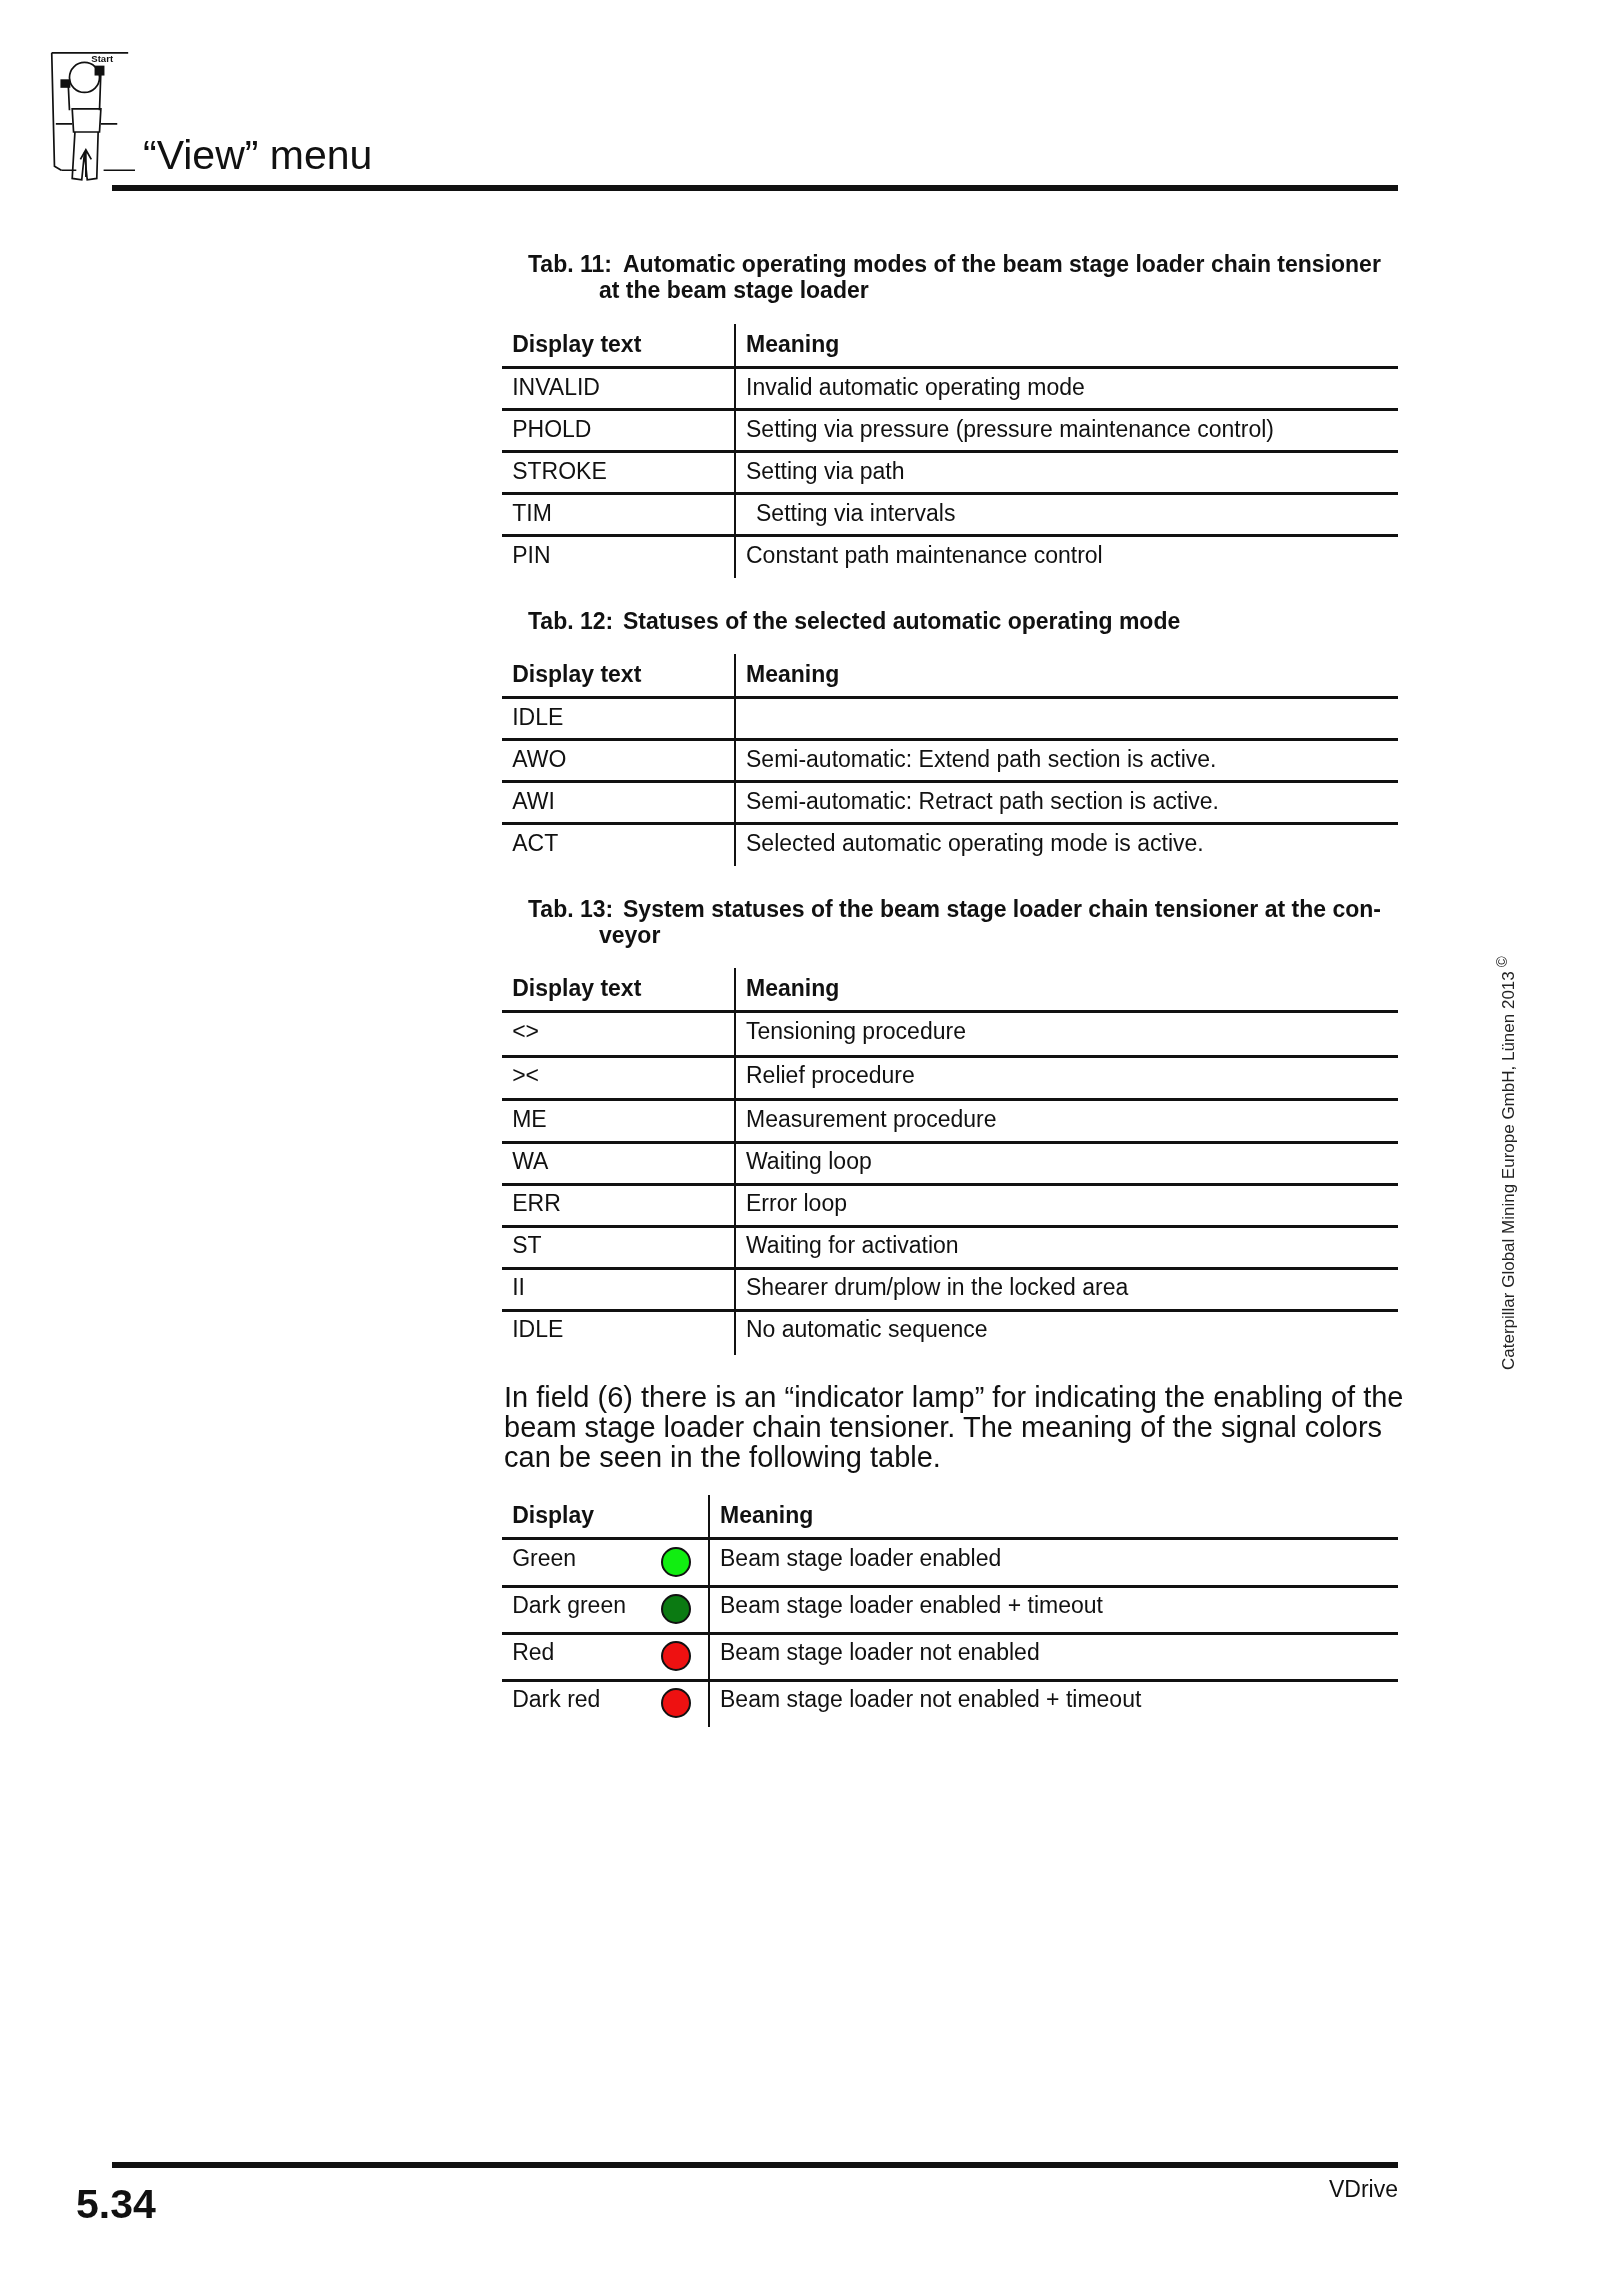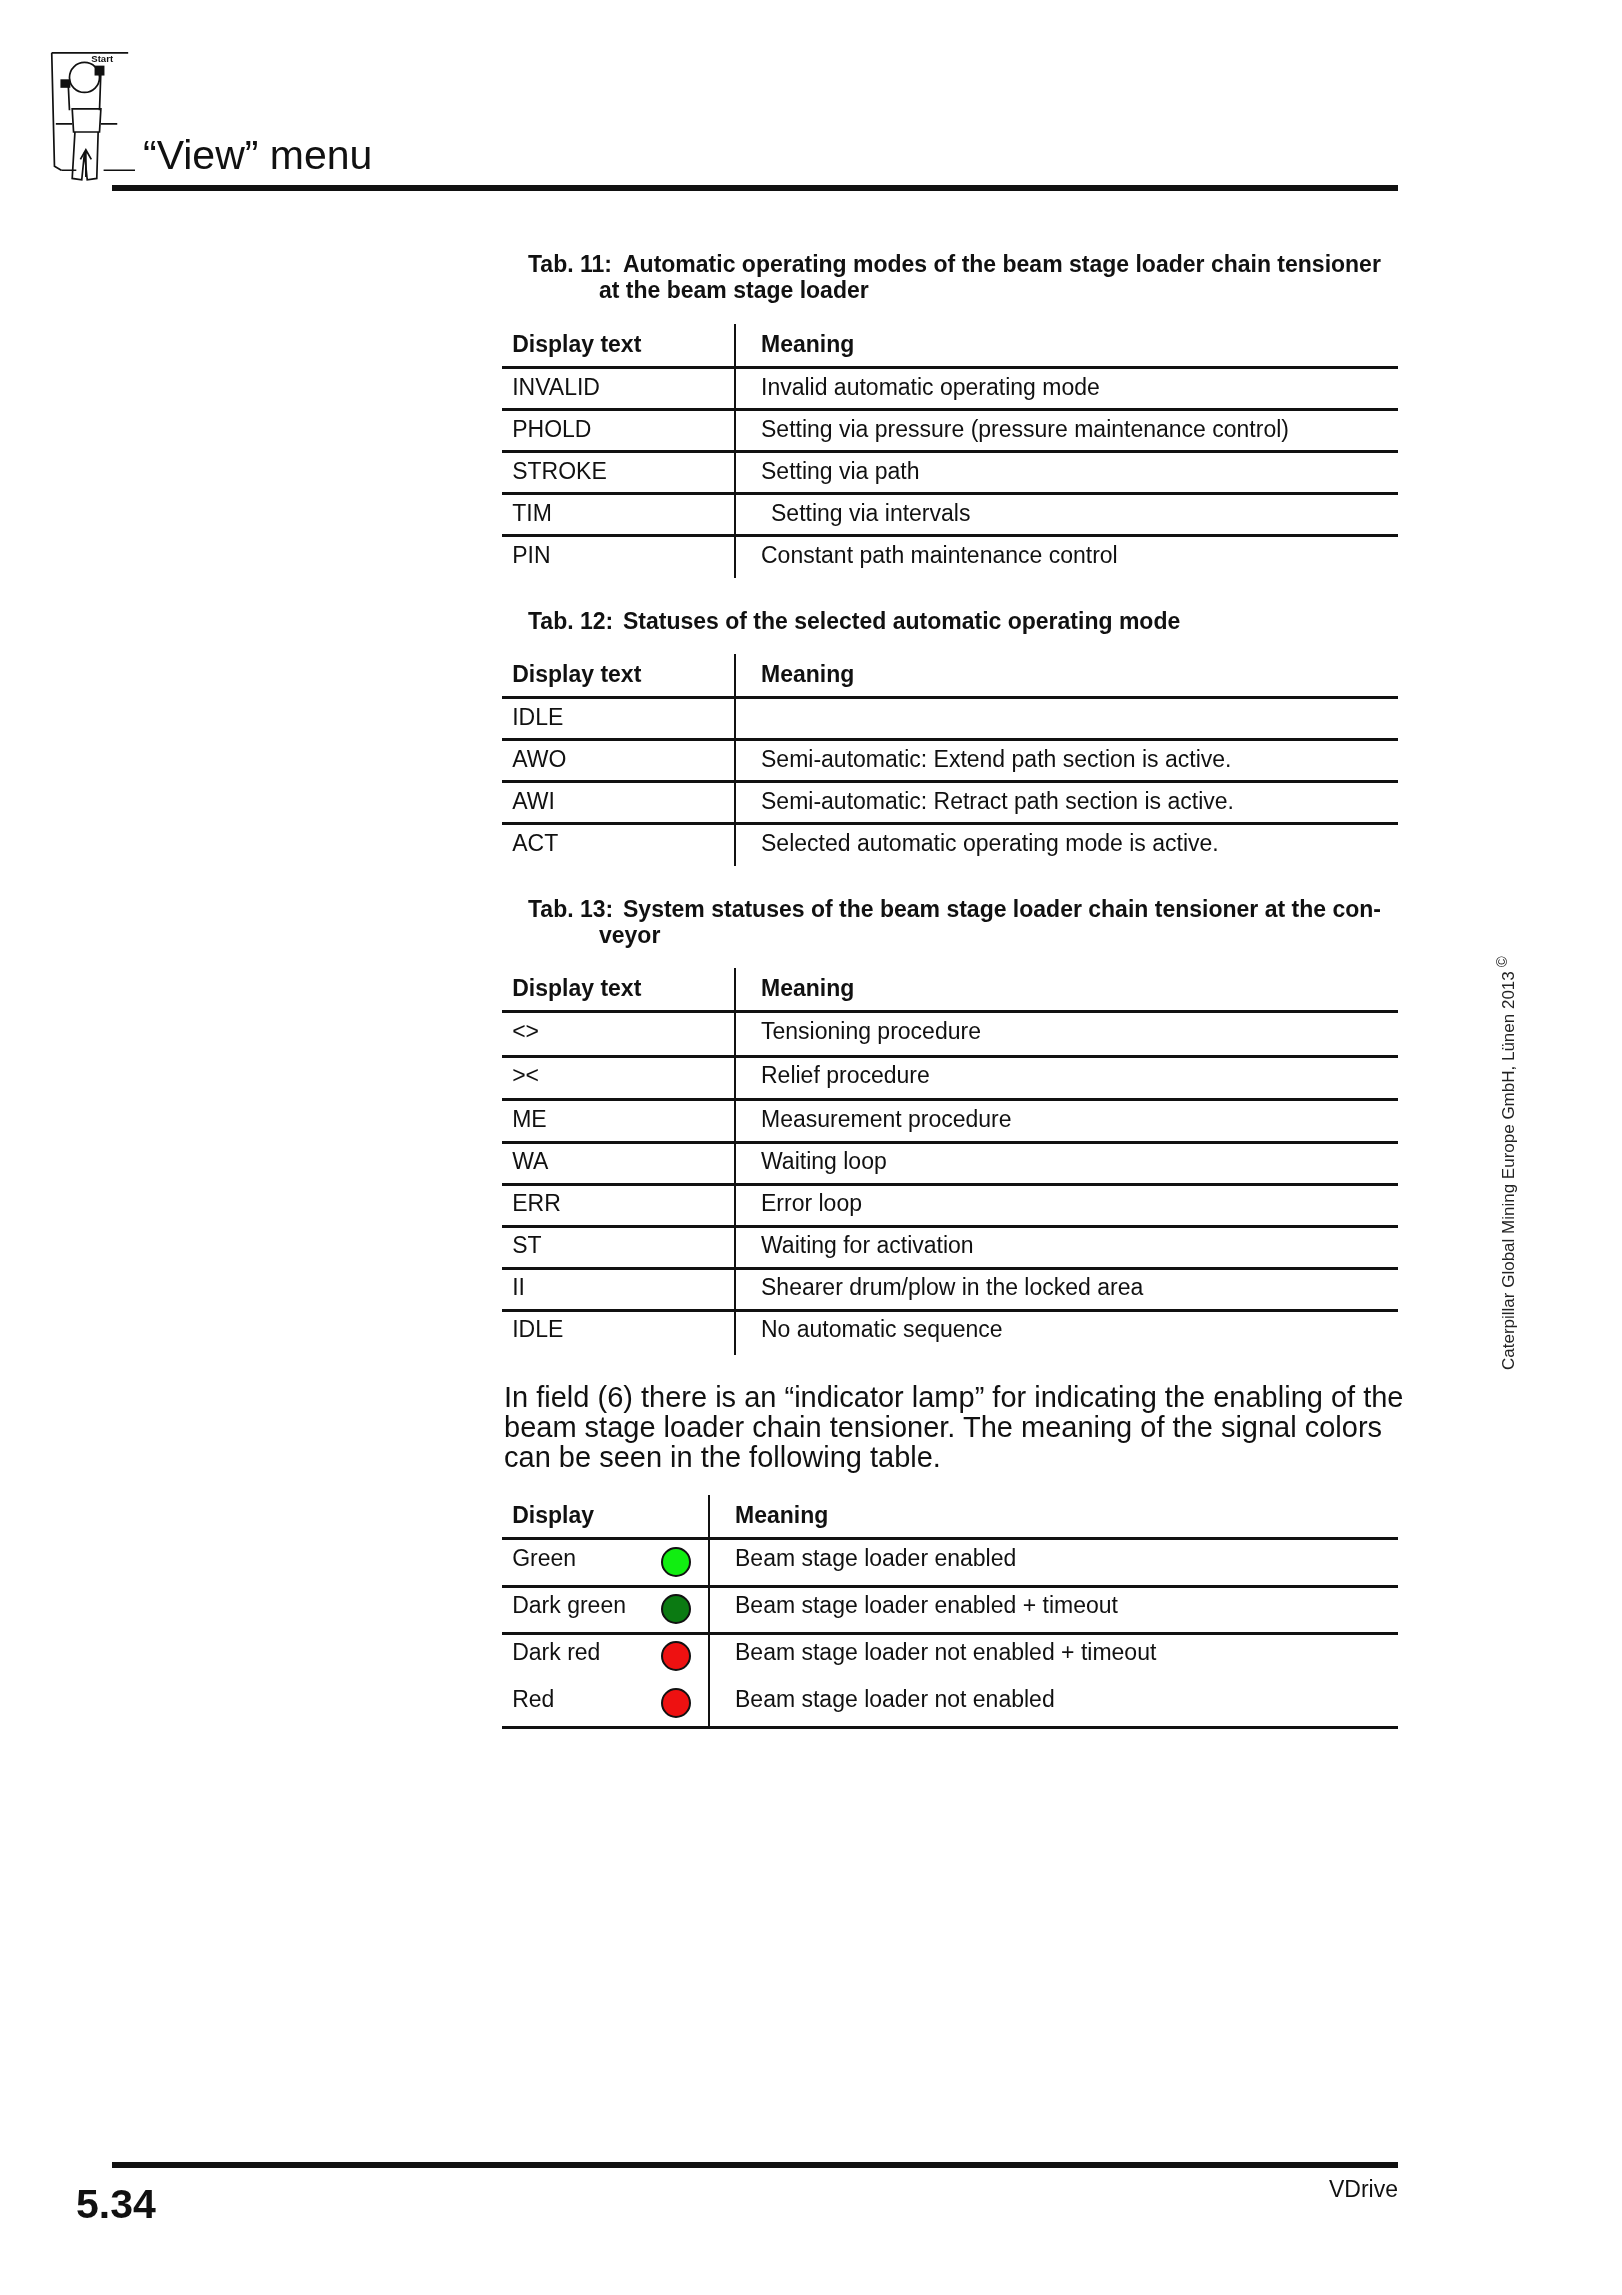--- a/index.html
+++ b/index.html
@@ -17,21 +17,21 @@
   
   .caption { left: 504px; width: 900px; font-size: 23px; font-weight: bold; line-height: 26px; }
   .caption .num { display: inline-block; width: 95px; margin-left: 24px; }
   .caption .line2 { padding-left: 95px; display: block; }
 
   
   .tbl { left: 502px; width: 896px; }
   .tbl .row { position: relative; display: flex; align-items: flex-start; }
   .tbl .cell { font-size: 23px; line-height: 27px; box-sizing: border-box; white-space: nowrap; }
   .tbl .c1 { width: 233px; padding-left: 10.2px; padding-top: 6.1px; }
-  .tbl .c2 { padding-left: 26px; padding-top: 6.1px; flex: 1; }
+  .tbl .c2 { padding-left: 11px; padding-top: 6.1px; flex: 1; }
   .tbl .hdr .cell { font-weight: bold; padding-top: 6.8px; }
   .tbl .rule { position: absolute; left: 0; right: 0; height: 3.4px; background: #111; }
   .tbl .vline { position: absolute; width: 2px; background: #111; }
 
   .lamp-tbl .c1 { width: 207px; position: relative; }
   .lamp {
     position: absolute; width: 26px; height: 26px; border-radius: 50%;
     border: 2px solid #111; right: 18.4px; top: 8.2px;
   }
 
@@ -208,32 +208,32 @@
   <div class="row" style="height:47px;">
     <div class="cell c1">
       <span>Dark green</span>
       <span class="lamp" style="background:#0b7a12;"></span>
     </div>
     <div class="cell c2">Beam stage loader enabled + timeout</div>
     <div class="rule" style="top:46px;"></div>
   </div>
   <div class="row" style="height:47px;">
     <div class="cell c1">
+      <span>Red</span>
+      <span class="lamp" style="background:#ee1111;"></span>
+    </div>
+    <div class="cell c2">Beam stage loader not enabled</div>
+    <div class="rule" style="top:46px;"></div>
+  </div>
+  <div class="row" style="height:47px;">
+    <div class="cell c1">
       <span>Dark red</span>
       <span class="lamp" style="background:#ee1111;"></span>
     </div>
     <div class="cell c2">Beam stage loader not enabled + timeout</div>
-  </div>
-  <div class="row" style="height:47px;">
-    <div class="cell c1">
-      <span>Red</span>
-      <span class="lamp" style="background:#ee1111;"></span>
-    </div>
-    <div class="cell c2">Beam stage loader not enabled</div>
-    <div class="rule" style="top:46px;"></div>
   </div>
 </div>
 
 <div class="abs side-note">
   <span>Caterpillar Global Mining Europe GmbH, Lünen 2013</span><span class="copy">©</span>
 </div>
 
 <div class="abs footer-rule"></div>
 <div class="abs page-number">5.34</div>
 <div class="abs doc-name">VDrive</div>

